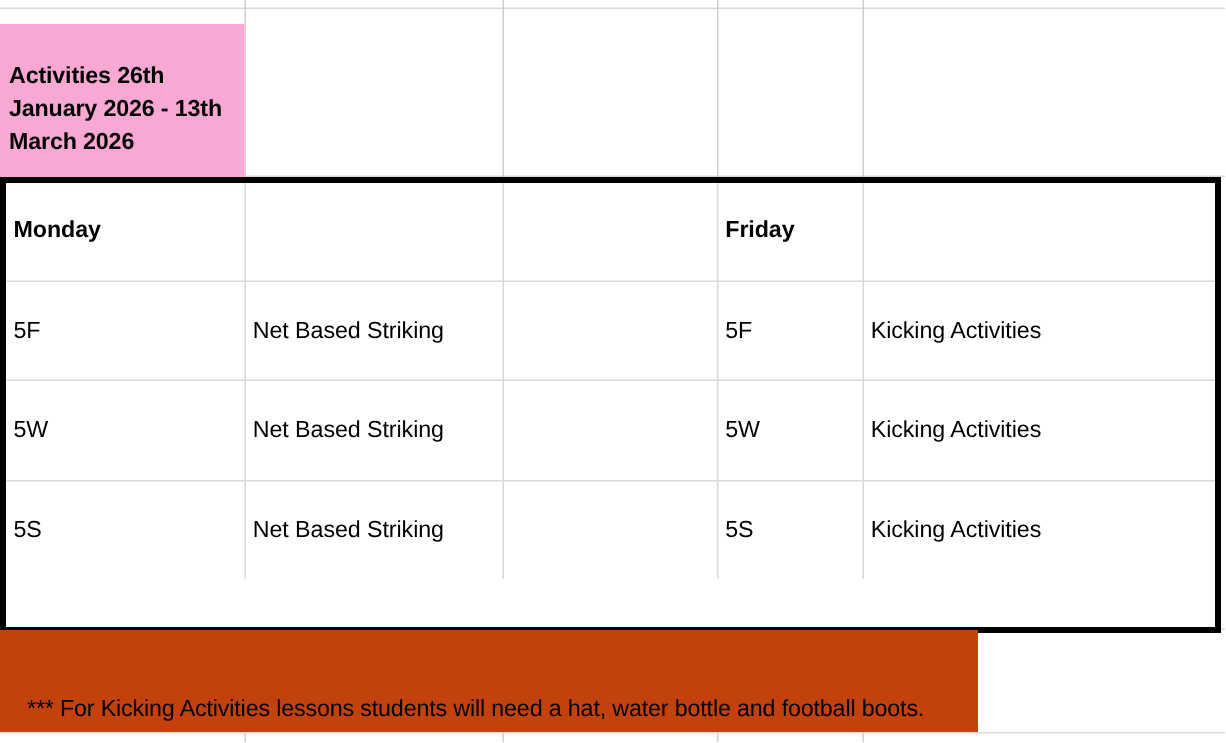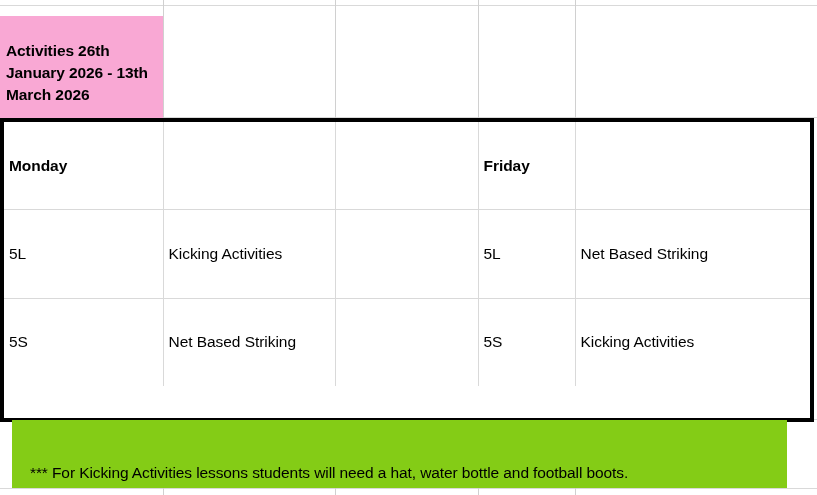--- a/index.html
+++ b/index.html
@@ -102,25 +102,25 @@
   
   col.c1 { width: 159px; }
   col.c2 { width: 172px; }
   col.c3 { width: 143px; }
   col.c4 { width: 97px; }
   col.c5 { width: 235px; }
 
   
   .note-banner {
     position: absolute;
-    left: 12px;
+    left: 0px;
     top: 420px;
-    width: 775px;
+    width: 652px;
     height: 68px;
-    background: #84cc16;
+    background: #c2410c;
   }
   .note-text {
     position: absolute;
     left: 18px;
     top: 44px;
     font-size: 15.5px;
     color: #000000;
     white-space: nowrap;
     letter-spacing: -0.1px;
   }
@@ -156,25 +156,32 @@
       <tbody>
         <tr>
           <td class="hdr">Monday</td>
           <td></td>
           <td></td>
           <td class="hdr">Friday</td>
           <td class="lastcol"></td>
         </tr>
 
         <tr>
-          <td>5L</td>
-          <td>Kicking Activities</td>
+          <td>5F</td>
+          <td>Net Based Striking</td>
           <td></td>
-          <td>5L</td>
-          <td class="lastcol">Net Based Striking</td>
+          <td>5F</td>
+          <td class="lastcol">Kicking Activities</td>
+        </tr>
+        <tr>
+          <td>5W</td>
+          <td>Net Based Striking</td>
+          <td></td>
+          <td>5W</td>
+          <td class="lastcol">Kicking Activities</td>
         </tr>
         <tr>
           <td>5S</td>
           <td>Net Based Striking</td>
           <td></td>
           <td>5S</td>
           <td class="lastcol">Kicking Activities</td>
         </tr>
       </tbody>
     </table>

